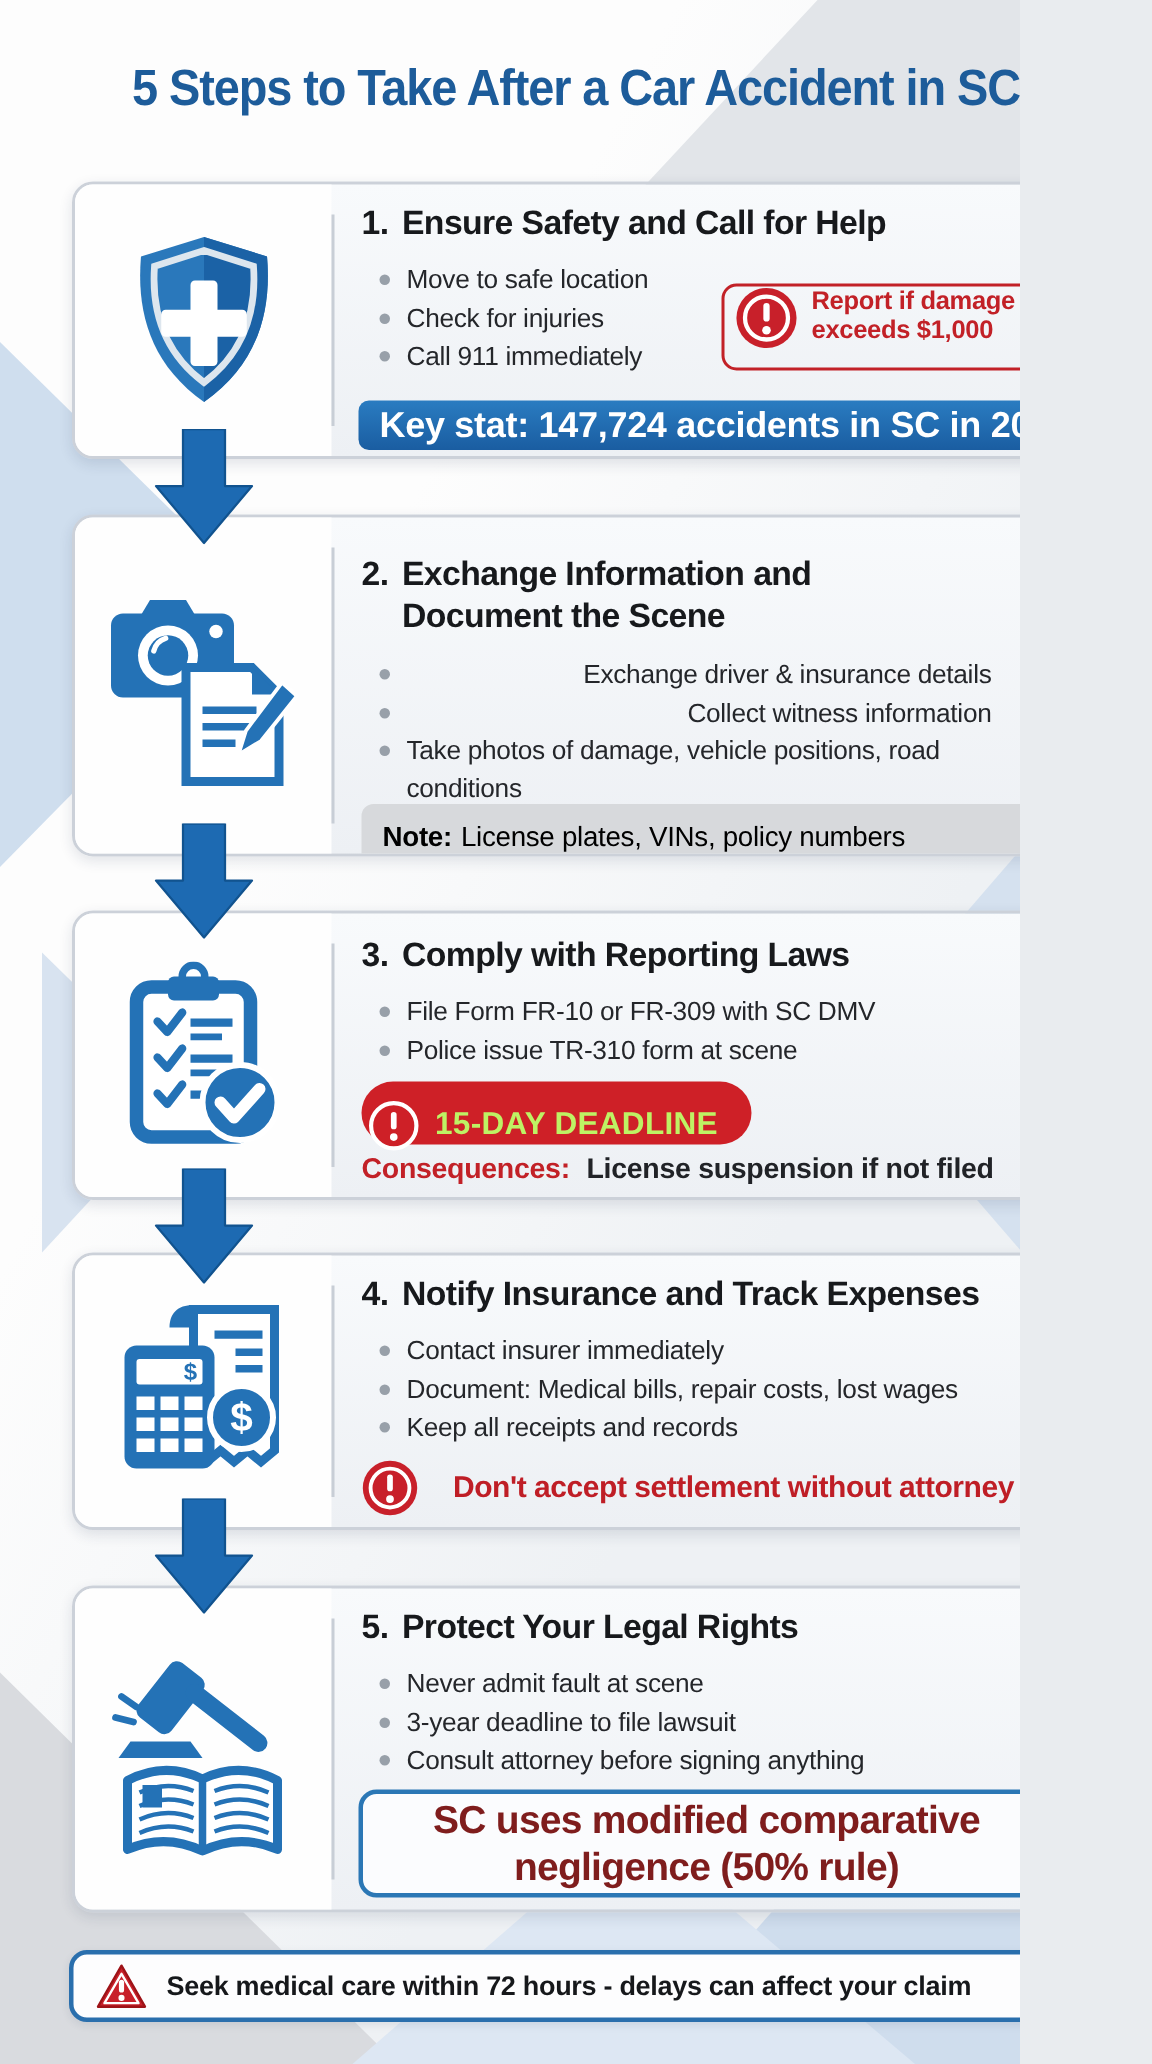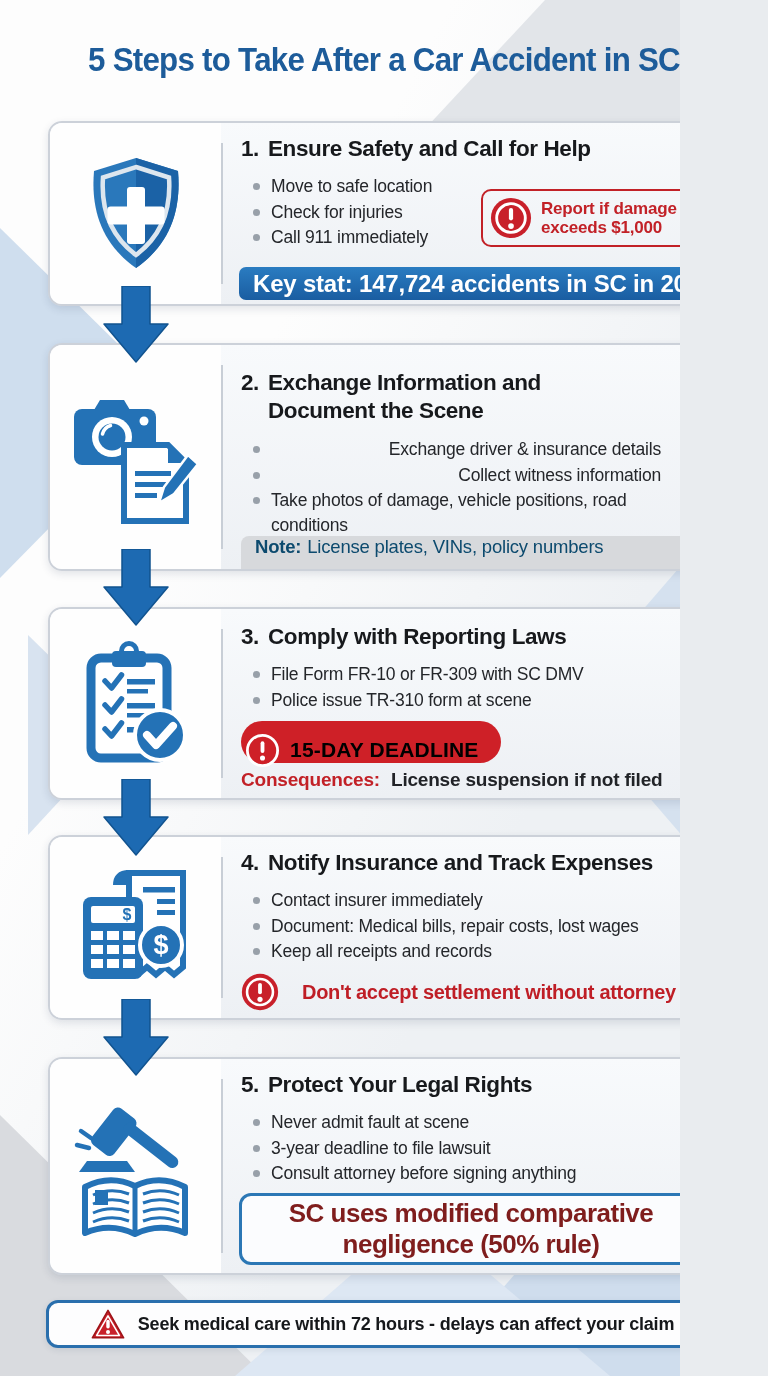--- a/index.html
+++ b/index.html
@@ -49,45 +49,45 @@
   .bullets { list-style:none; margin:11px 0 0 0; padding:0 0 0 12px; }
   .card2 .bullets { margin-top:12px; }
   .bullets li { display:flex; gap:11px; font-size:17.5px; line-height:24.5px; color:#24262a; letter-spacing:-0.2px; margin-bottom:1px; }
   .dot { flex:0 0 auto; width:7px; height:7px; border-radius:50%; background:#98a0a9; margin-top:9px; }
   .card1 .bullets { max-width:245px; }
   .card2 .bullets li { max-width:408px;justify-content:space-between; }
 
   .alert-badge {
     position:absolute; right:13px; top:66px; width:226px; height:58px;
     border:2.5px solid #c22127; border-radius:10px;
-    display:flex; align-items:center; gap:9px; padding:0 6px 0 7px;
+    display:flex; align-items:flex-start; gap:9px; padding:0 6px 0 7px;
   }
   .alert-badge svg { width:42px; height:42px; flex:0 0 auto; }
   .badge-text { font-size:17px; font-weight:bold; color:#c22127; line-height:19px; letter-spacing:-0.2px; }
 
   .keystat {
     position:absolute; left:189px; right:4px; bottom:4px; height:33px;
     background:linear-gradient(180deg,#2a7cc1 0%,#1a5da1 100%);
     border-radius:7px; color:#fff; font-size:24px; font-weight:bold;
     line-height:33px; padding-left:14px; letter-spacing:-0.2px;
   }
 
   .notebar {
     position:absolute; left:191px; right:0; bottom:0; height:33px;
     background:#d7d9dc; border-radius:8px 0 12px 0;
-    display:flex; align-items:flex-start; padding-left:14px;
-    font-size:18.5px; color:#0c4a6e; letter-spacing:-0.2px;
+    display:flex; align-items:flex-end; padding-left:14px;
+    font-size:18.5px; color:#000000; letter-spacing:-0.2px;
   }
   .notebar .lbl { font-weight:bold; margin-right:6px; }
 
   .deadline {
     position:absolute; left:191px; top:112px; height:42px;
     background:#ce2027; border-radius:21px;
     display:flex; align-items:center; gap:10px; padding:16px 22px 0 4px;
-    color:#000000; font-weight:bold; font-size:21px; letter-spacing:0.2px;
+    color:#bef264; font-weight:bold; font-size:21px; letter-spacing:0.2px;
   }
   .deadline svg { width:35px; height:35px; }
 
   .consequences { position:absolute; left:191px; top:160px; margin:0; font-size:19px; font-weight:bold; color:#212327; letter-spacing:-0.2px; }
   .consequences .lbl { color:#c22127; margin-right:6px; }
 
   .warnrow { position:absolute; left:191px; top:136px; display:flex; align-items:center; gap:23px; }
   .warnrow svg { width:38px; height:38px; flex:0 0 auto; }
   .warn-text { font-size:20px; font-weight:bold; color:#bf1e26; letter-spacing:-0.3px; }
 
@@ -99,21 +99,20 @@
   .highlight span { font-size:26px; font-weight:bold; color:#7f1d1d; line-height:31px; letter-spacing:-0.5px; max-width:430px; }
 
   .arrow { position:absolute; left:102px; width:68px; height:78px; z-index:2; }
   .arrow1 { top:286px; } .arrow2 { top:549px; } .arrow3 { top:779px; } .arrow4 { top:999px; }
 
   .footer {
     position:absolute; left:46px; top:1300px; width:668px; height:48px; z-index:1;
     border:3px solid #2a6fad; border-radius:12px; background:#fdfdfe;
     display:flex; align-items:center; gap:12px; padding:0 10px 0 14px;
     box-shadow:0 2px 6px rgba(25,45,75,0.10);
-    justify-content:center;
   }
   .footer svg { width:36px; height:33px; flex:0 0 auto; }
   .footer-text { font-size:18px; font-weight:bold; color:#16181b; letter-spacing:-0.2px; }
 </style>
 </head>
 <body>
 
 <div class="page">
 
   <svg class="bg" width="768" height="1376" viewBox="0 0 768 1376">

